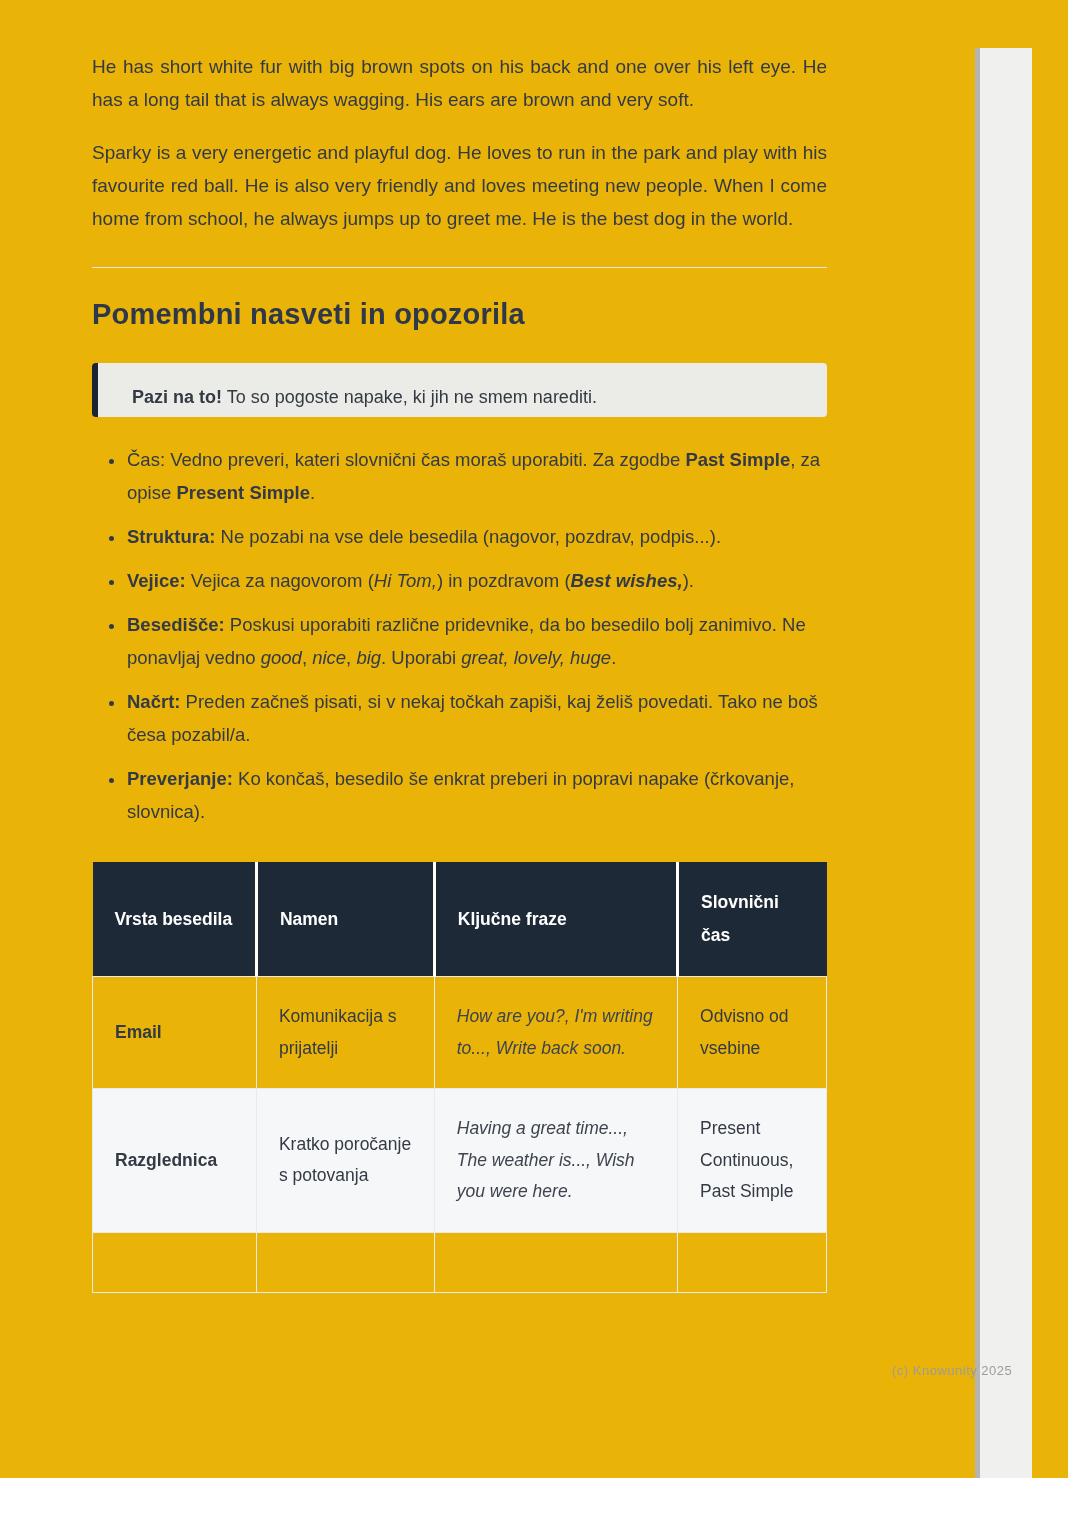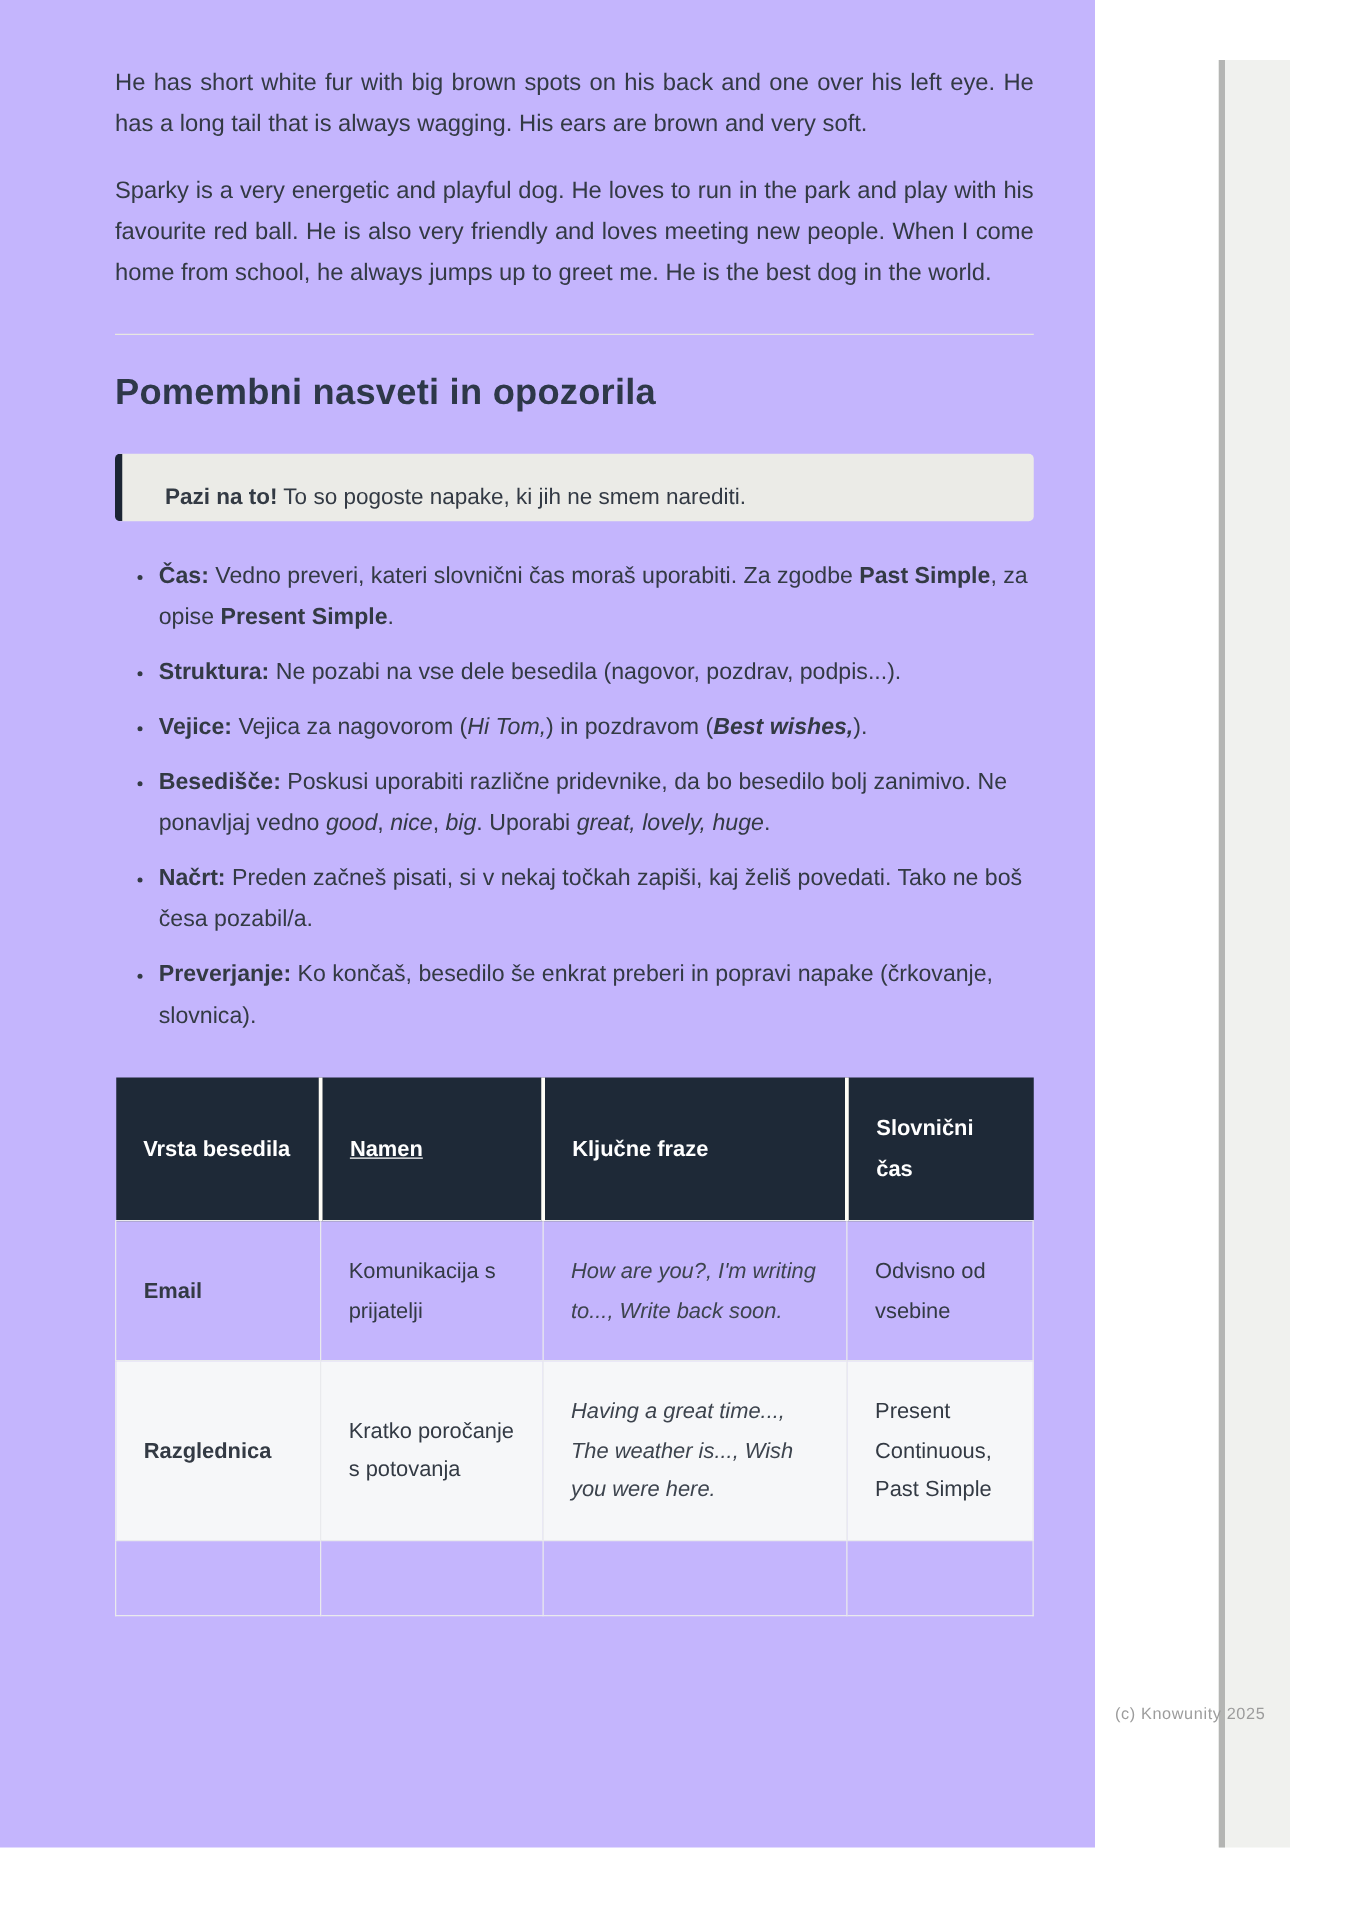--- a/index.html
+++ b/index.html
@@ -7,22 +7,22 @@
   body {
     position: relative;
     background: #ffffff;
     font-family: "Liberation Sans", sans-serif;
     color: #333a44;
     overflow: hidden;
   }
   .page {
     position: absolute;
     left: 0; top: 0;
-    width: 876px; height: 1478px;
-    background: #c4b5fd;
+    width: 1068px; height: 1478px;
+    background: #eab308;
     overflow: hidden;
   }
   .content {
     width: 735px;
     margin-left: 92px;
     padding-top: 50px;
   }
   .essay p {
     font-size: 19px;
     line-height: 33px;
@@ -77,21 +77,21 @@
     background: #1e2937;
     color: #ffffff;
     font-weight: 600;
     text-align: left;
     vertical-align: middle;
     padding: 24px 22px;
     line-height: 33px;
   }
   table.types th:not(:last-child) { border-right: 3px solid #fffdf6; }
   table.types th.w1 { width: 164px; }
-  table.types th.w2 { width: 178px; text-decoration: underline; }
+  table.types th.w2 { width: 178px; }
   table.types th.w3 { width: 244px; }
   table.types th.w4 { width: 149px; }
   table.types td {
     border: 1px solid #e9eaed;
     vertical-align: middle;
     padding: 24px 22px;
     color: #333a44;
   }
   table.types tbody tr:nth-child(even) { background: #f6f7f9; }
   table.types td.col-type { font-weight: 700; }
@@ -127,21 +127,21 @@
 
     <hr class="divider">
 
     <h2 class="section-title">Pomembni nasveti in opozorila</h2>
 
     <div class="callout">
       <p><span class="lbl">Pazi na to!</span><span> To so pogoste napake, ki jih ne smem narediti.</span></p>
     </div>
 
     <ul class="tips">
-      <li><span style="font-weight: 700;">Čas:</span><span> Vedno preveri, kateri slovnični čas moraš uporabiti. Za zgodbe </span><span style="font-weight: 700;">Past Simple</span><span>, za opise </span><span style="font-weight: 700;">Present Simple</span><span>.</span></li>
+      <li><span style="font-weight: 400;">Čas:</span><span> Vedno preveri, kateri slovnični čas moraš uporabiti. Za zgodbe </span><span style="font-weight: 700;">Past Simple</span><span>, za opise </span><span style="font-weight: 700;">Present Simple</span><span>.</span></li>
       <li><span style="font-weight: 700;">Struktura:</span><span> Ne pozabi na vse dele besedila (nagovor, pozdrav, podpis...).</span></li>
       <li><span style="font-weight: 700;">Vejice:</span><span> Vejica za nagovorom (</span><span style="font-style: italic;">Hi Tom,</span><span>) in pozdravom (</span><span style="font-style: italic; font-weight: bold;">Best wishes,</span><span>).</span></li>
       <li><span style="font-weight: 700;">Besedišče:</span><span> Poskusi uporabiti različne pridevnike, da bo besedilo bolj zanimivo. Ne ponavljaj vedno </span><span style="font-style: italic;">good</span><span>, </span><span style="font-style: italic;">nice</span><span>, </span><span style="font-style: italic;">big</span><span>. Uporabi </span><span style="font-style: italic;">great, lovely, huge</span><span>.</span></li>
       <li><span style="font-weight: 700;">Načrt:</span><span> Preden začneš pisati, si v nekaj točkah zapiši, kaj želiš povedati. Tako ne boš česa pozabil/a.</span></li>
       <li><span style="font-weight: 700;">Preverjanje:</span><span> Ko končaš, besedilo še enkrat preberi in popravi napake (črkovanje, slovnica).</span></li>
     </ul>
 
     <table class="types">
       <thead>
         <tr>

